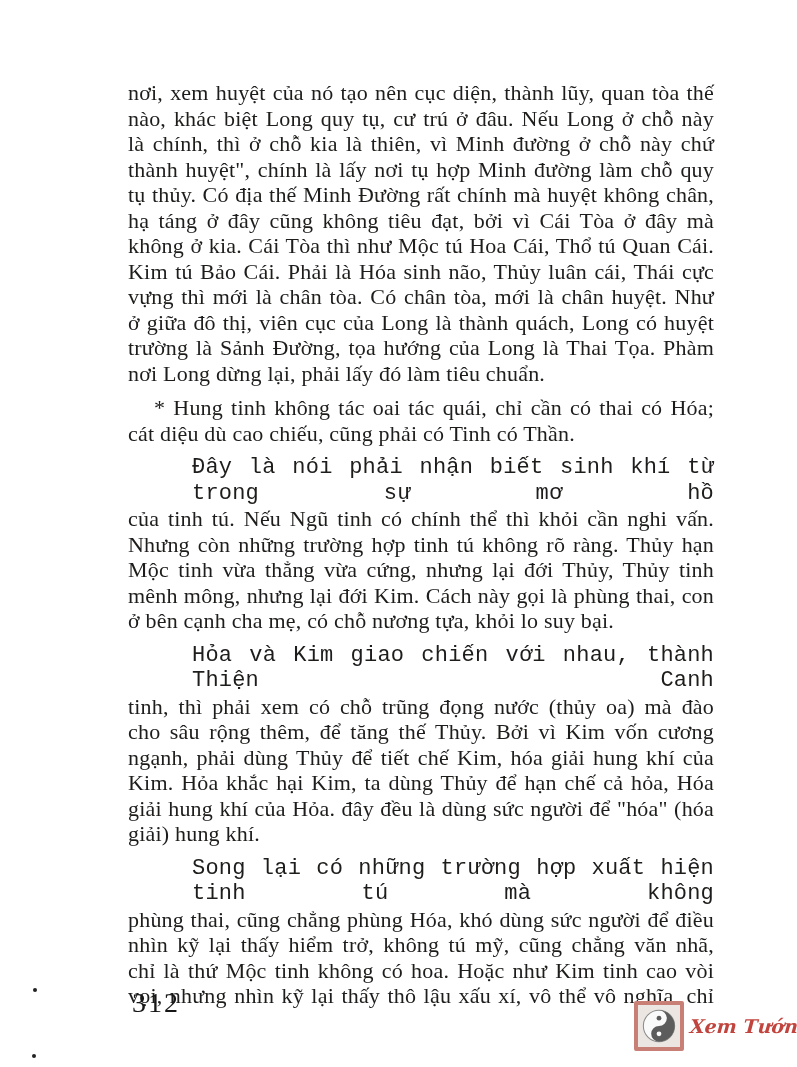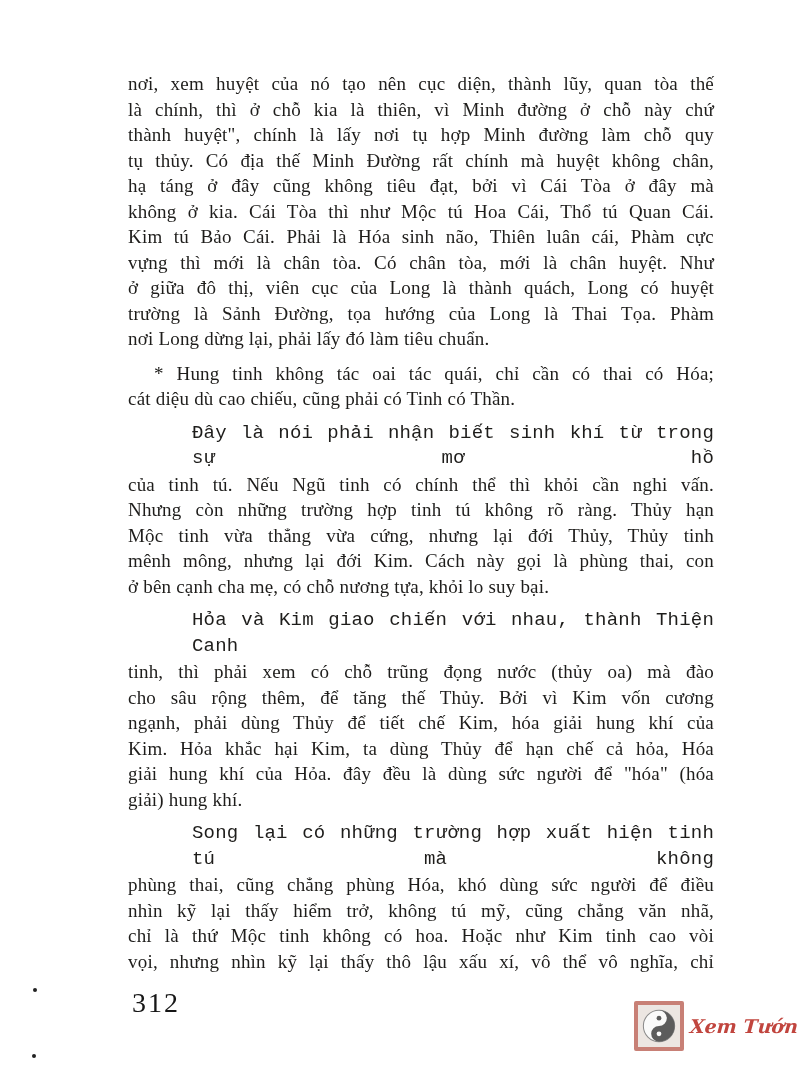--- a/index.html
+++ b/index.html
@@ -11,23 +11,23 @@
     position: relative;
     width: 797px;
     height: 1067px;
     background: #ffffff;
     overflow: hidden;
     font-family: "Liberation Serif", "DejaVu Serif", serif;
   }
   .text-block {
     position: absolute;
     left: 128px;
-    top: 71px;
+    top: 80px;
     width: 586px;
-    font-size: 19px;
+    font-size: 22px;
     line-height: 25.5px;
     color: #1e1d1b;
     letter-spacing: 0.2px;
   }
   .para + .para { margin-top: 9px; }
   .line {
     text-align: justify;
     text-align-last: justify;
     white-space: normal;
   }
@@ -81,26 +81,27 @@
   .speck-2 { left: 32px; top: 1054px; }
 </style>
 </head>
 <body>
 
 <div class="page">
 
   <div class="text-block" style="color: rgb(30, 29, 27);">
       <div class="para">
         <div class="line">nơi, xem huyệt của nó tạo nên cục diện, thành lũy, quan tòa thế</div>
+        <div class="line">nào, khác biệt Long quy tụ, cư trú ở đâu. Nếu Long ở chỗ này</div>
         <div class="line">là chính, thì ở chỗ kia là thiên, vì Minh đường ở chỗ này chứ</div>
         <div class="line">thành huyệt", chính là lấy nơi tụ hợp Minh đường làm chỗ quy</div>
         <div class="line">tụ thủy. Có địa thế Minh Đường rất chính mà huyệt không chân,</div>
         <div class="line">hạ táng ở đây cũng không tiêu đạt, bởi vì Cái Tòa ở đây mà</div>
         <div class="line">không ở kia. Cái Tòa thì như Mộc tú Hoa Cái, Thổ tú Quan Cái.</div>
-        <div class="line">Kim tú Bảo Cái. Phải là Hóa sinh não, Thiên luân cái, Phàm cực</div>
+        <div class="line">Kim tú Bảo Cái. Phải là Hóa sinh não, Thủy luân cái, Thái cực</div>
         <div class="line">vựng thì mới là chân tòa. Có chân tòa, mới là chân huyệt. Như</div>
         <div class="line">ở giữa đô thị, viên cục của Long là thành quách, Long có huyệt</div>
         <div class="line">trường là Sảnh Đường, tọa hướng của Long là Thai Tọa. Phàm</div>
         <div class="line last">nơi Long dừng lại, phải lấy đó làm tiêu chuẩn.</div>
       </div>
       <div class="para">
         <div class="line indent-1">* Hung tinh không tác oai tác quái, chỉ cần có thai có Hóa;</div>
         <div class="line last">cát diệu dù cao chiếu, cũng phải có Tinh có Thần.</div>
       </div>
       <div class="para">

